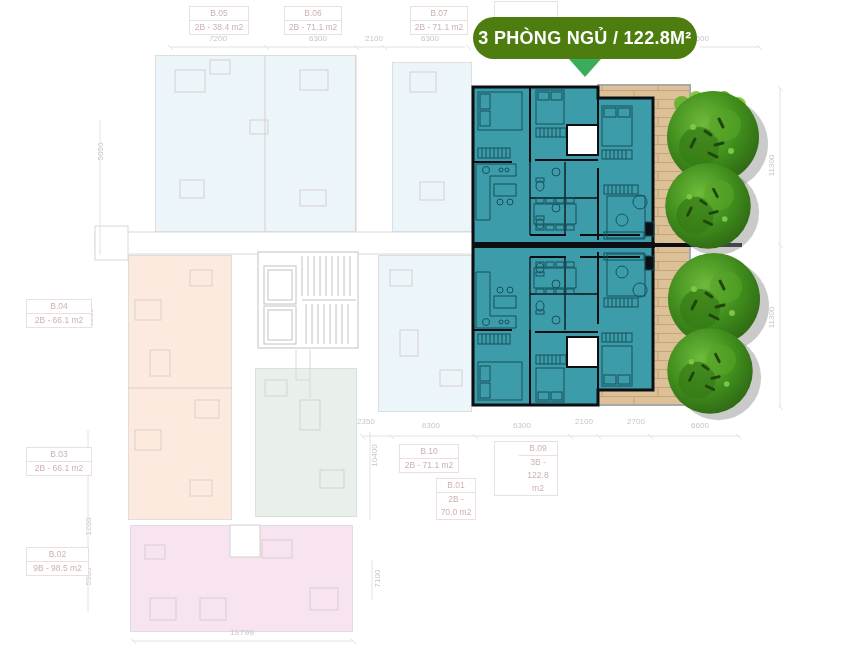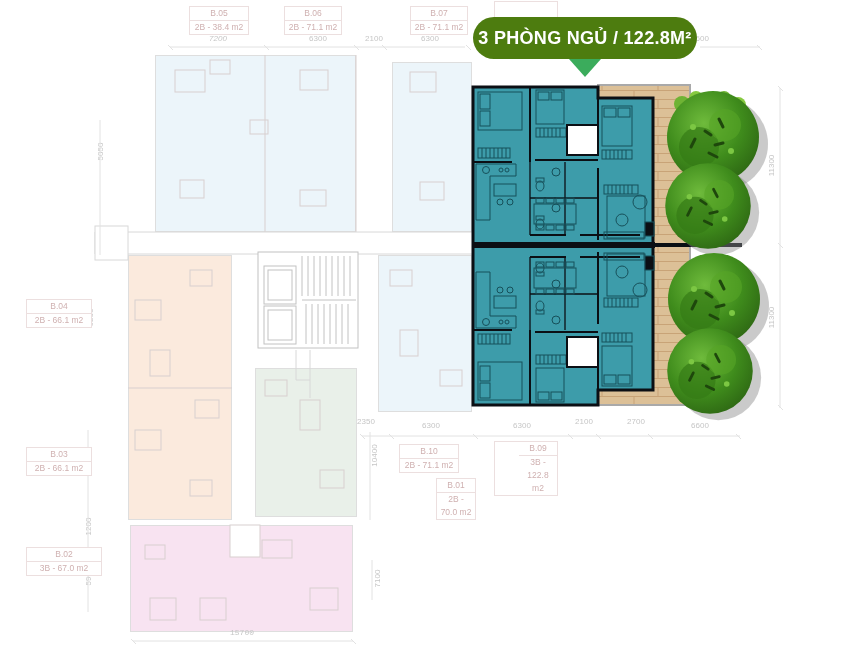--- a/index.html
+++ b/index.html
@@ -258,23 +258,23 @@
     <span class="name">B.08</span>
   </div>
   <div class="unit-label" style="left:26px;top:299px;width:66px;">
     <span class="name">B.04</span>
     <span class="size">2B - 66.1 m2</span>
   </div>
   <div class="unit-label" style="left:26px;top:447px;width:66px;text-align:center;">
     <span class="name">B.03</span>
     <span class="size">2B - 66.1 m2</span>
   </div>
-  <div class="unit-label" style="left:26px;top:547px;width:76px;">
+  <div class="unit-label" style="left:26px;top:547px;width:63px;">
     <span class="name">B.02</span>
-    <span class="size">3B - 67.0 m2</span>
+    <span class="size">9B - 98.5 m2</span>
   </div>
   <div class="unit-label" style="left:399px;top:444px;width:60px;">
     <span class="name">B.10</span>
     <span class="size">2B - 71.1 m2</span>
   </div>
   <div class="unit-label" style="left:494px;top:441px;width:64px;padding-left:24px;">
     <span class="name">B.09</span>
     <span class="size">3B - 122.8 m2</span>
   </div>
   <div class="unit-label" style="left:399px;top:478px;width:40px;margin-left:37px;">

